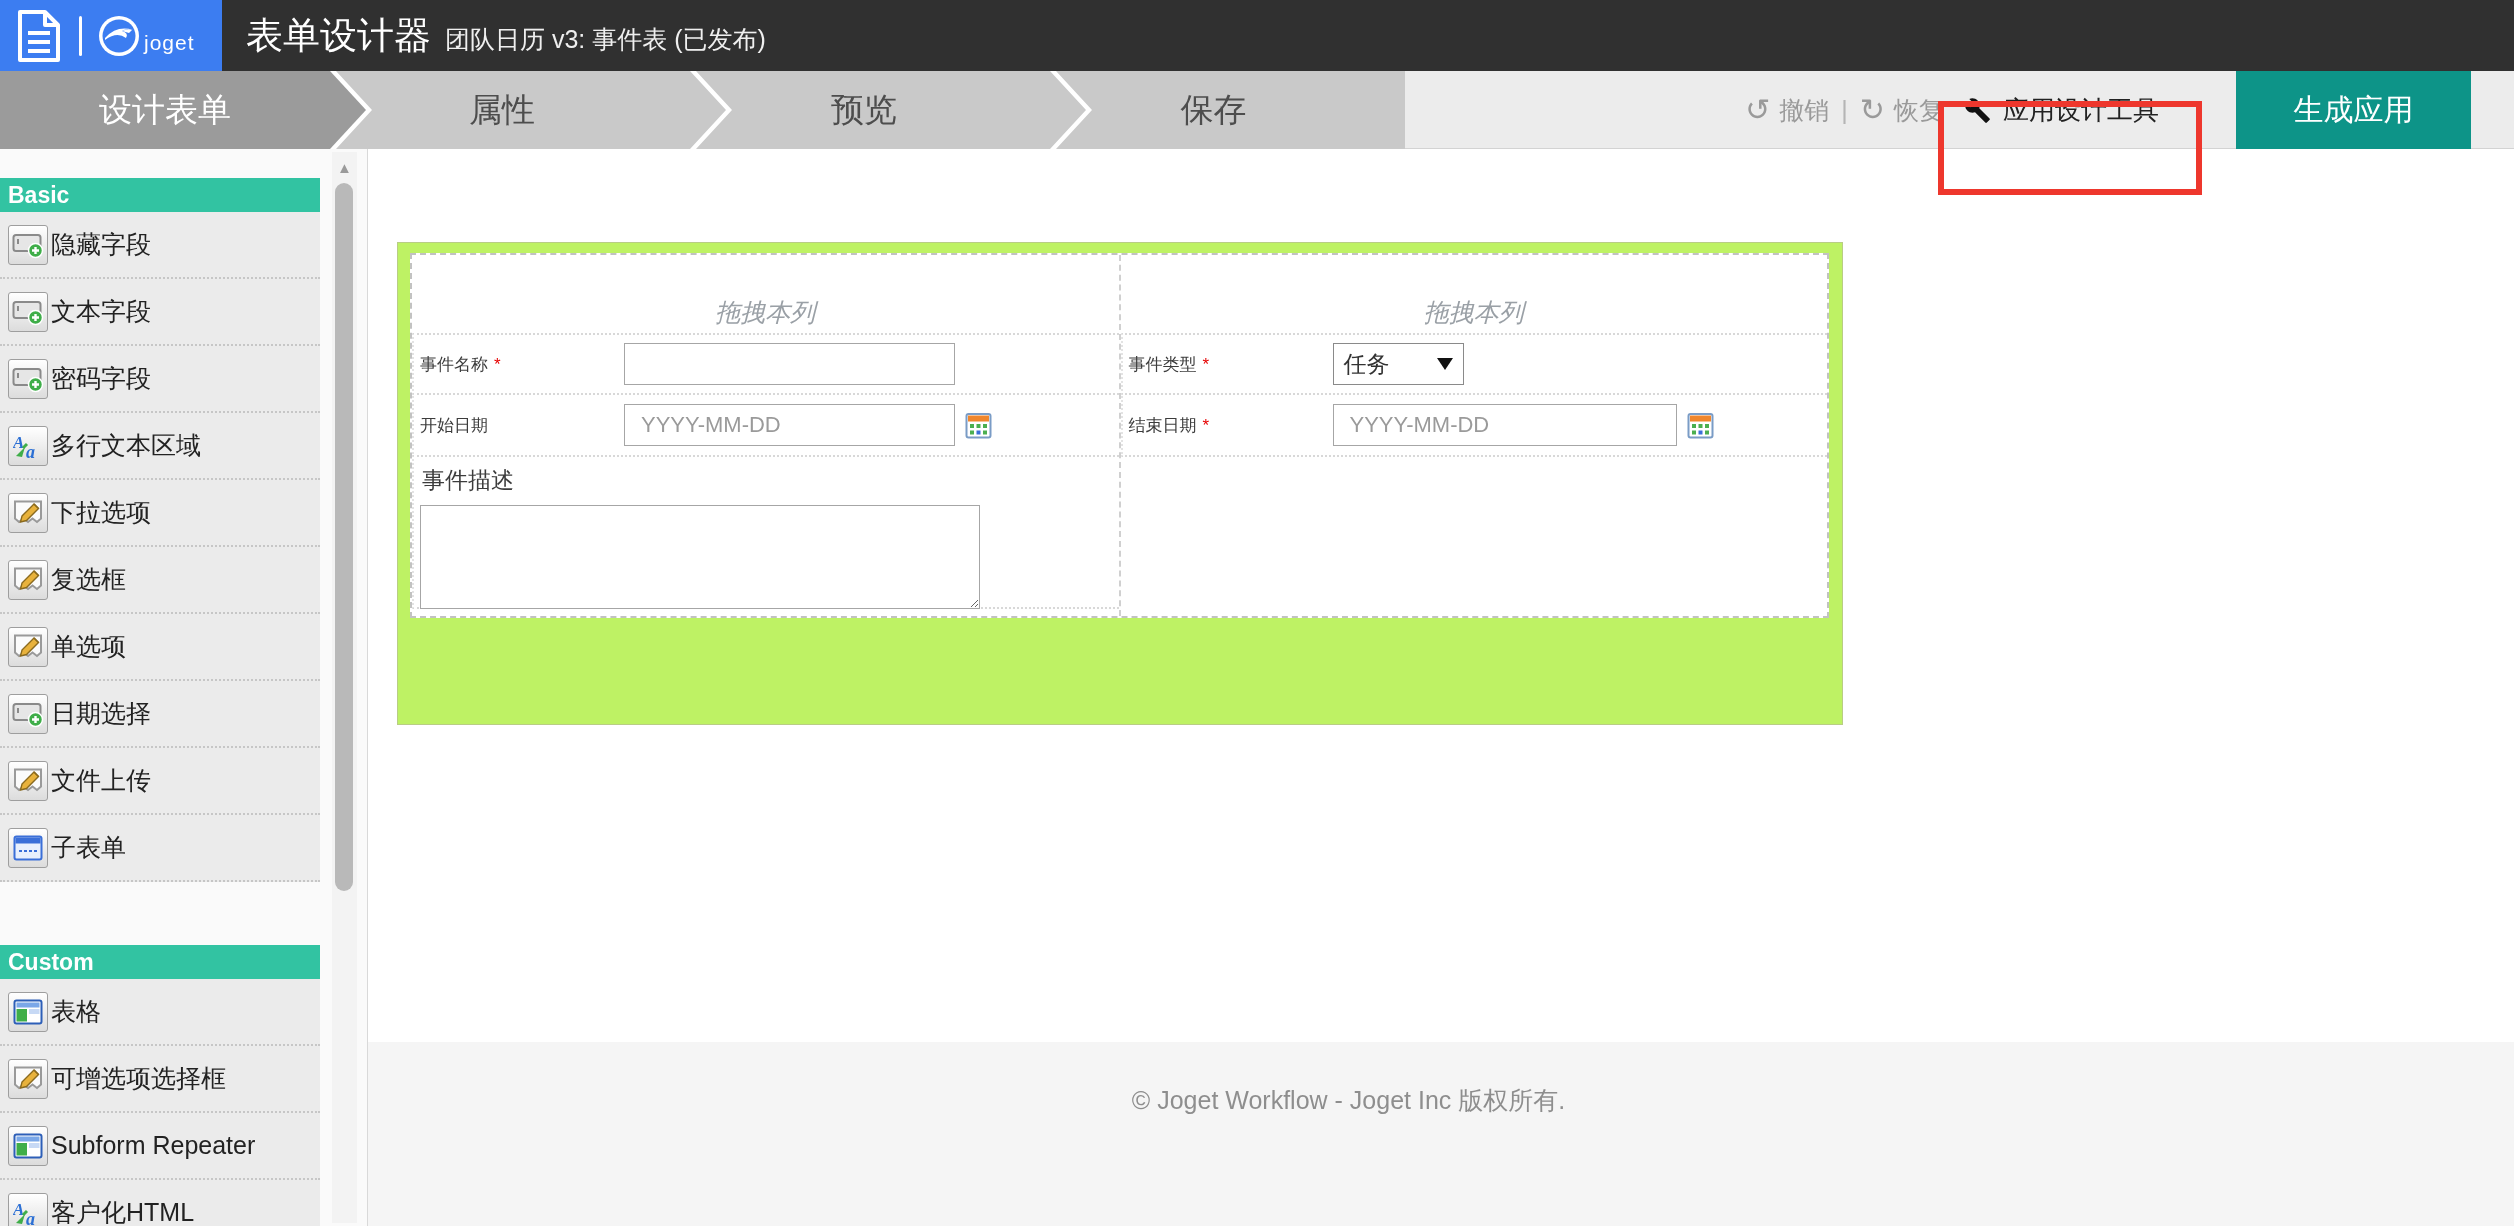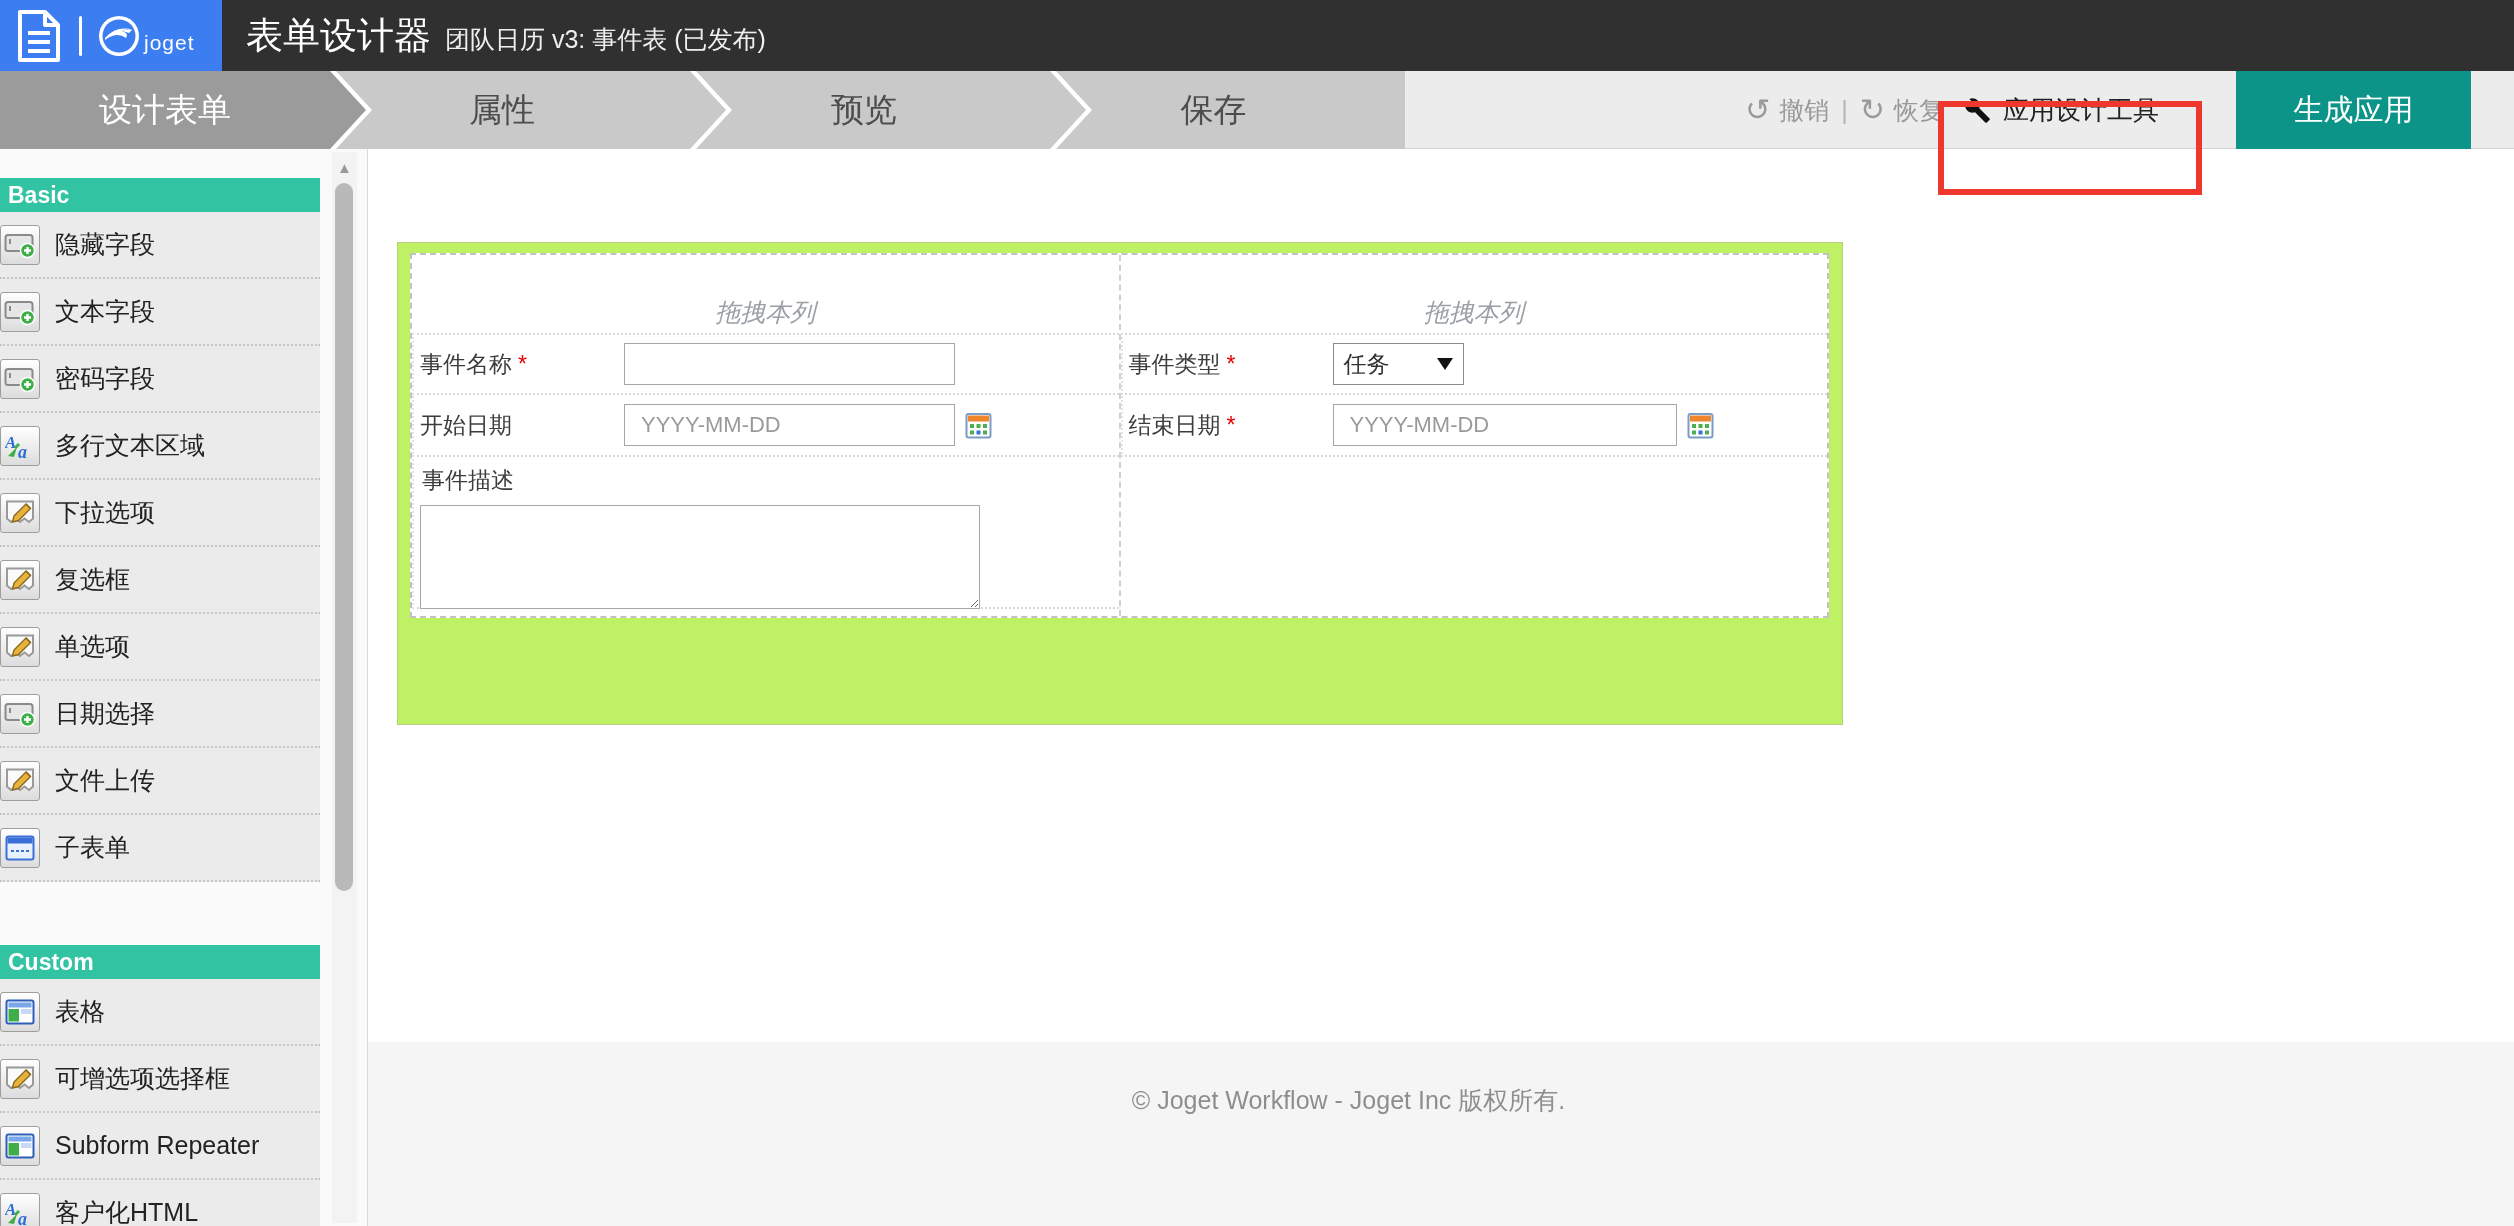--- a/index.html
+++ b/index.html
@@ -54,21 +54,21 @@
 
   
   .sidebar{position:absolute;left:0;top:149px;width:368px;height:1077px;background:#fafafa;
            border-right:1px solid #d9d9d9;overflow:hidden;}
   .pal-col{position:absolute;left:0;top:0;width:320px;}
   .pal-section.first .pal-header{margin-top:29px;}
   .pal-section.second .pal-header{margin-top:63px;}
   .pal-header{height:34px;background:var(--teal-header);color:#fff;font-weight:bold;font-size:23px;
               display:flex;align-items:center;padding-left:8px;}
   .pal-item{height:67px;background:#ebebeb;border-bottom:2px dotted #c6c6c6;display:flex;
-            align-items:center;padding-left:0;gap:15px;cursor:grab;}
+            align-items:center;padding-left:8px;gap:3px;cursor:grab;}
   .pal-item:first-of-type{border-top:2px dotted #c6c6c6;}
   .pal-icon{width:40px;height:40px;background:linear-gradient(#ffffff,#dcdcdc);
             border:1px solid #9e9e9e;border-radius:3px;display:flex;align-items:center;justify-content:center;flex:none;}
   .pal-label{font-size:25px;color:#222;white-space:nowrap;}
 
   .scrollbar{position:absolute;left:332px;top:3px;width:25px;height:1071px;background:#f3f3f3;}
   .scroll-up{width:25px;text-align:center;color:#9a9a9a;font-size:15px;padding-top:7px;cursor:pointer;}
   .scroll-thumb{position:absolute;left:3px;top:31px;width:18px;height:708px;background:#b9b9b9;
                 border-radius:9px;cursor:pointer;}
 
@@ -80,21 +80,21 @@
                 border:2px dashed #c2c2c2;display:flex;}
   .fcol{flex:1;position:relative;min-width:0;}
   .fcol.right{border-left:2px dashed #d0d0d0;}
   .drop-hint{height:80px;display:flex;align-items:flex-end;justify-content:center;padding-bottom:6px;
              font-style:italic;color:#9aa0a6;font-size:25px;font-family:"DejaVu Serif",serif;}
   .frow{border:2px dotted #d8d8d8;border-left:2px dotted #e3e3e3;border-right:none;margin-top:-2px;
         padding:8px 6px;display:flex;align-items:center;cursor:pointer;}
   .frow.r1{height:62px;}
   .frow.r2{height:64px;}
   .frow.r3{height:154px;display:block;}
-  .flabel{width:204px;font-size:23px;color:#3c3c3c;flex:none;}
+  .flabel{width:204px;font-size:17px;color:#3c3c3c;flex:none;}
   .req{color:#e60000;margin-left:6px;}
   .tinput{height:42px;border:1px solid #a6a6a6;font-size:22px;padding:0 16px;color:#333;background:#fff;
           font-family:"Liberation Sans",sans-serif;}
   .tinput::placeholder{color:#9a9a9a;opacity:1;}
   .w-name{width:331px;}
   .w-date-l{width:331px;}
   .w-date-r{width:344px;}
   .date-wrap{display:flex;align-items:center;gap:10px;}
   .cal-icon{display:flex;cursor:pointer;}
   .select-box{width:131px;height:42px;border:1px solid #8a8a8a;background:#fff;display:flex;

